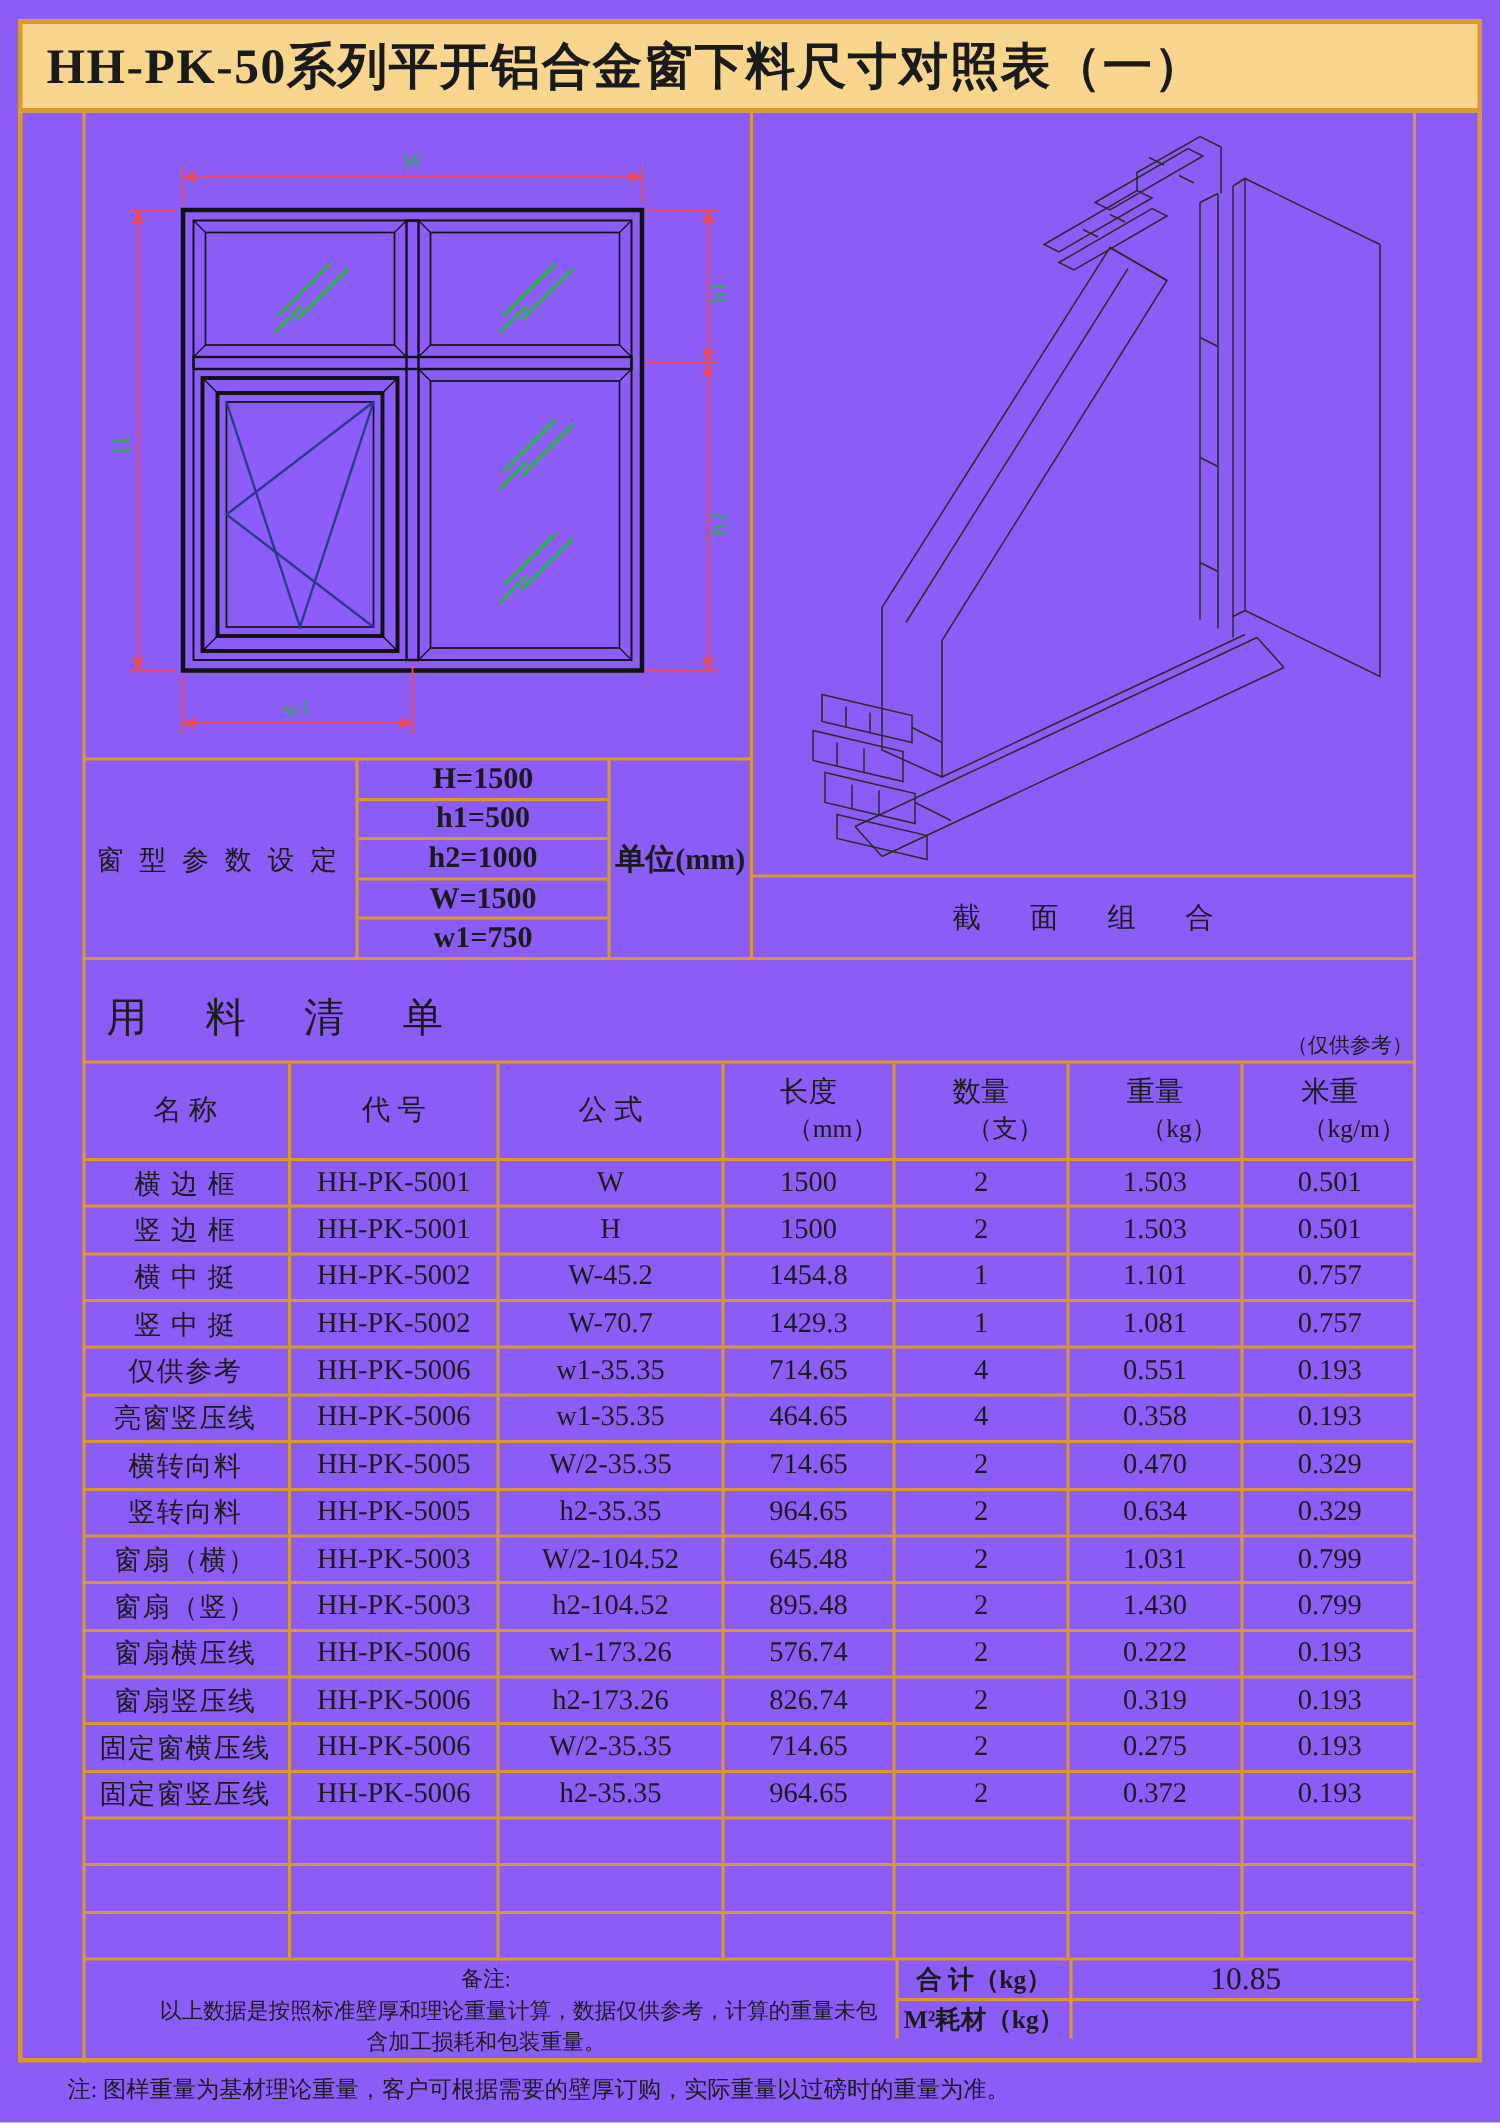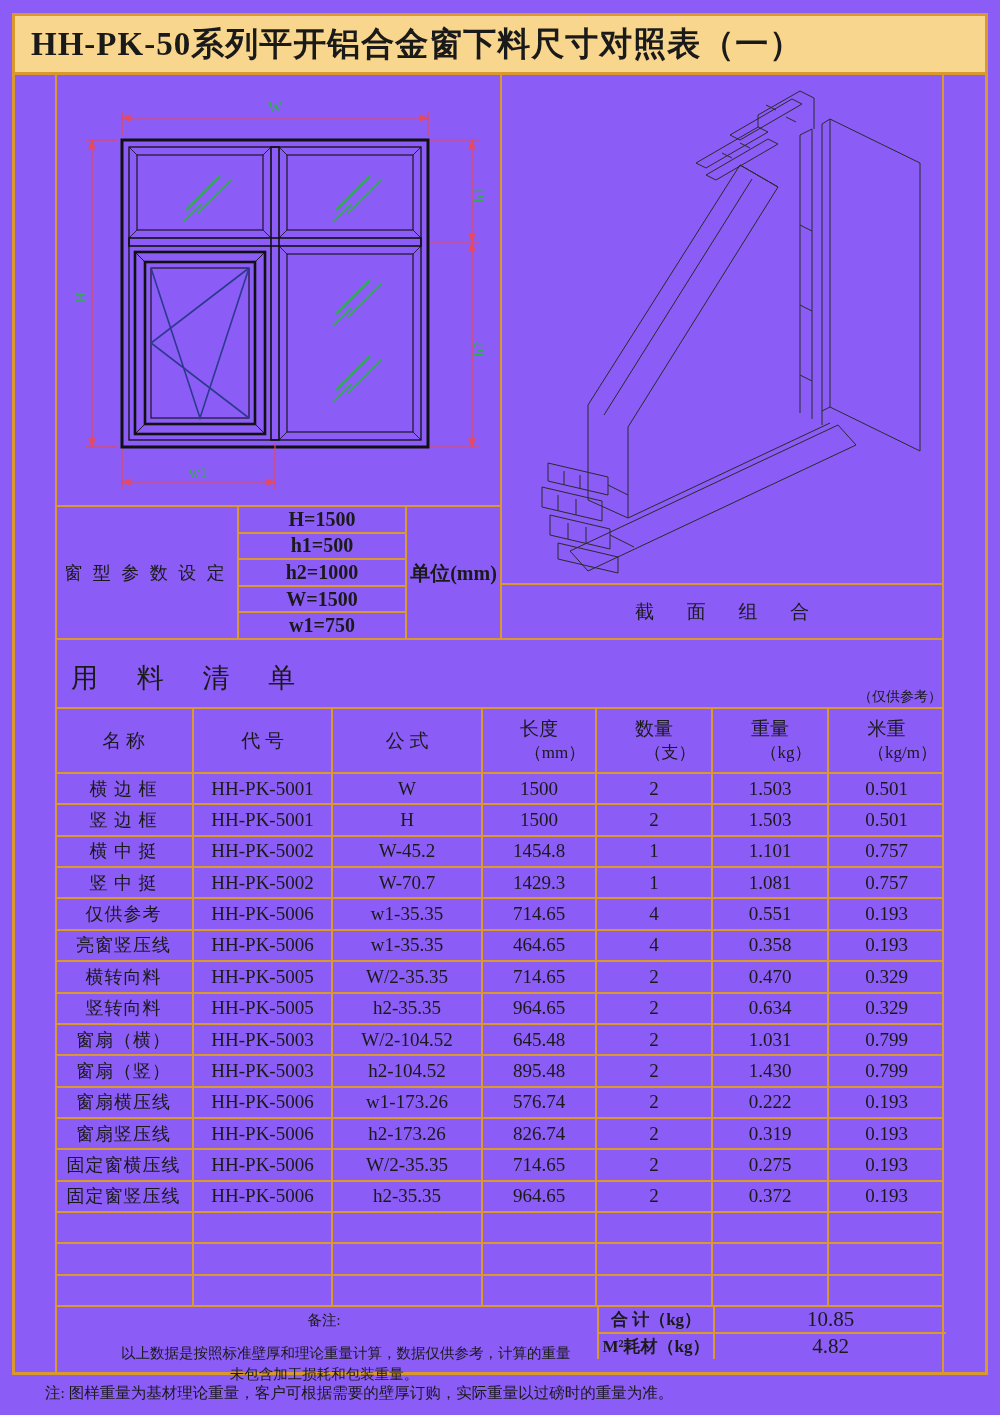--- a/index.html
+++ b/index.html
@@ -54,21 +54,21 @@
   .hc .u{font-size:17px;margin-left:32px;}
   .ml-body{left:55px;top:774px;width:889px;height:533px;display:flex;flex-direction:column;}
   .mrow{flex:1;border-bottom:2px solid var(--o);box-sizing:border-box;}
   .mc{border-right:2px solid var(--o);box-sizing:border-box;display:flex;align-items:center;
     justify-content:center;font-size:19px;overflow:hidden;}
   .mc:last-child{border-right:0;}
   .mc.name{font-size:18px;letter-spacing:1px;}
   
   .remark-box{left:55px;top:1307px;width:542px;height:68px;padding:3px 10px 0 6px;
     font-size:14.5px;line-height:1.45;text-align:center;}
-  .remark-box .rt{margin:12px;text-indent:3em;}
+  .remark-box .rt{margin:0;text-indent:3em;}
   .summary-grid{left:597px;top:1307px;width:347px;height:52px;display:grid;
     grid-template-columns:116px 231px;grid-template-rows:1fr 1fr;border-left:2px solid var(--o);}
   .sc{box-sizing:border-box;display:flex;align-items:center;justify-content:center;}
   .sc.lab{border-right:2px solid var(--o);font-weight:bold;font-size:17px;white-space:nowrap;}
   .sc.r1{border-bottom:2px solid var(--o);}
   .sc.val{font-size:21px;}
   .footer-note{left:45px;top:1383px;width:920px;font-size:15.5px;}
   svg{display:block;}
 </style>
 </head>
@@ -400,18 +400,17 @@
     </div>
 
   <div class="abs remark-box">
     <div>备注:</div>
     <p class="rt">以上数据是按照标准壁厚和理论重量计算，数据仅供参考，计算的重量未包含加工损耗和包装重量。</p>
   </div>
   <div class="abs summary-grid">
     <div class="sc lab r1">合 计（kg）</div>
     <div class="sc val r1">10.85</div>
     <div class="sc lab">M²耗材（kg）</div>
-    <div class="sc val">4.82</div>
   </div>
 
   <div class="abs footer-note">注: 图样重量为基材理论重量，客户可根据需要的壁厚订购，实际重量以过磅时的重量为准。</div>
 
 </div>
 
 </body></html>

